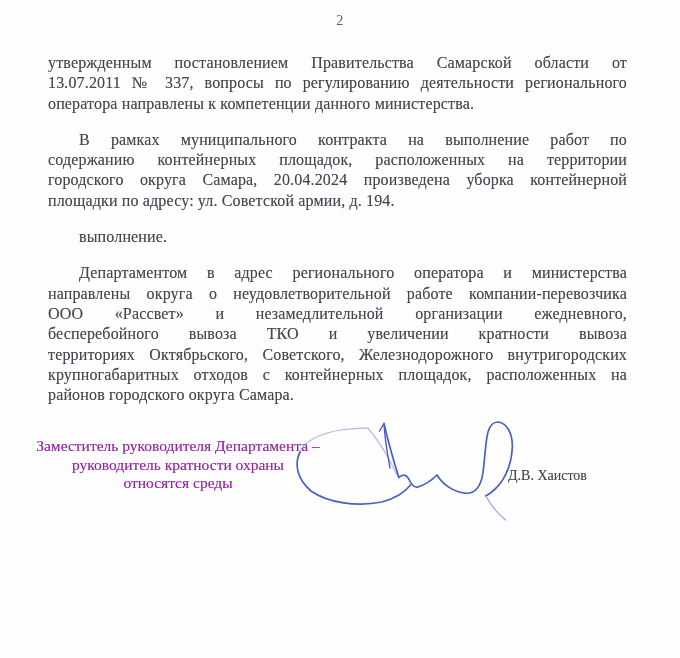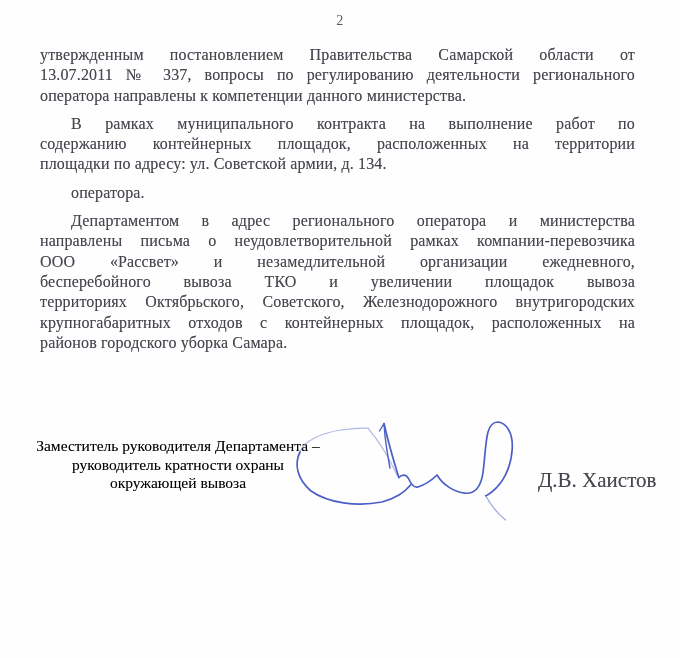--- a/index.html
+++ b/index.html
@@ -25,43 +25,43 @@
   }
   .body-text {
     position: absolute;
     left: 32px; top: 37px; width: 611px;
     font-size: 16px;
     line-height: 20.3px;
     color: #45464e;
     text-shadow: 0 0 0.6px rgba(69,70,78,0.45);
     letter-spacing: 0.15px;
   }
-  .para { margin: 8px; padding: 0; }
+  .para { margin: 16px; padding: 0; }
   .para .bl-line {
     text-align: justify;
     text-align-last: justify;
     white-space: normal;
   }
   .para .bl-line:last-child { text-align-last: left; }
   .para.indent .bl-line:first-child { text-indent: 31px; }
 
   .sig-title {
     position: absolute;
     left: 32px; top: 437px; width: 292px;
     font-size: 15.5px;
     line-height: 18.6px;
-    color: #000000;
+    color: #a21caf;
     text-shadow: 0 0 0.6px rgba(69,70,78,0.45);
   }
   .sig-title .bl-line { text-align: center; }
 
   .sig-name {
     position: absolute;
-    left: 538px; top: 468px;
-    font-size: 21px;
+    left: 508px; top: 468px;
+    font-size: 14px;
     color: #45464e;
     text-shadow: 0 0 0.6px rgba(69,70,78,0.45);
     white-space: nowrap;
   }
   .sig-ink {
     position: absolute; left: 0; top: 0;
     width: 680px; height: 658px;
     pointer-events: none;
   }
   .sig-ink path {
@@ -84,40 +84,41 @@
 
   <div class="body-text">
     <div class="para">
         <div class="bl-line">утвержденным постановлением Правительства Самарской области от</div>
         <div class="bl-line">13.07.2011 № 337, вопросы по регулированию деятельности регионального</div>
         <div class="bl-line">оператора направлены к компетенции данного министерства.</div>
       </div>
     <div class="para indent">
         <div class="bl-line">В рамках муниципального контракта на выполнение работ по</div>
         <div class="bl-line">содержанию контейнерных площадок, расположенных на территории</div>
-        <div class="bl-line">площадки по адресу: ул. Советской армии, д. 134.</div>
+        <div class="bl-line">городского округа Самара, 20.04.2024 произведена уборка контейнерной</div>
+        <div class="bl-line">площадки по адресу: ул. Советской армии, д. 194.</div>
       </div>
     <div class="para indent">
-        <div class="bl-line">оператора.</div>
+        <div class="bl-line">выполнение.</div>
       </div>
     <div class="para indent">
         <div class="bl-line">Департаментом в адрес регионального оператора и министерства</div>
-        <div class="bl-line">направлены письма о неудовлетворительной рамках компании-перевозчика</div>
+        <div class="bl-line">направлены округа о неудовлетворительной работе компании-перевозчика</div>
         <div class="bl-line">ООО «Рассвет» и незамедлительной организации ежедневного,</div>
-        <div class="bl-line">бесперебойного вывоза ТКО и увеличении площадок вывоза</div>
+        <div class="bl-line">бесперебойного вывоза ТКО и увеличении кратности вывоза</div>
         <div class="bl-line">территориях Октябрьского, Советского, Железнодорожного внутригородских</div>
         <div class="bl-line">крупногабаритных отходов с контейнерных площадок, расположенных на</div>
-        <div class="bl-line">районов городского уборка Самара.</div>
+        <div class="bl-line">районов городского округа Самара.</div>
       </div>
   </div>
 
   <div class="sig-title">
       <div class="bl-line">Заместитель руководителя Департамента –</div>
       <div class="bl-line">руководитель кратности охраны</div>
-      <div class="bl-line">окружающей вывоза</div>
+      <div class="bl-line">относятся среды</div>
     </div>
 
   <svg class="sig-ink" viewBox="0 0 680 658" aria-hidden="true">
 
     <path class="light" d="M 300 452 C 304 441, 321 433, 341 430 C 351 428.6, 361 428, 368 428.2"></path>
 
     <path class="heavy" d="M 300 452 C 294 464, 297 479, 311 491 C 328 503, 357 507, 382 502 C 395 498.5, 405 492, 410.5 485"></path>
 
     <path class="light" d="M 368 428.2 C 378 440, 390 460, 397 475"></path>
 

